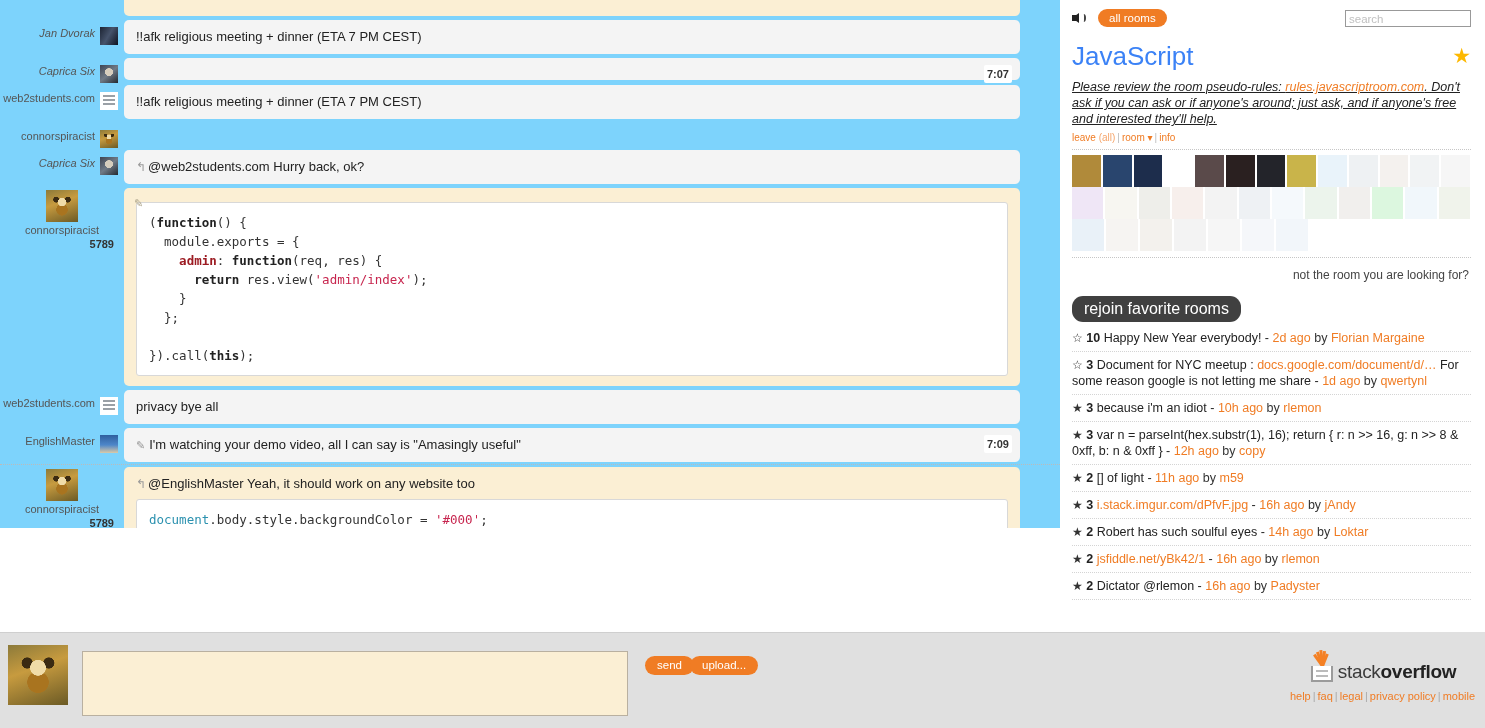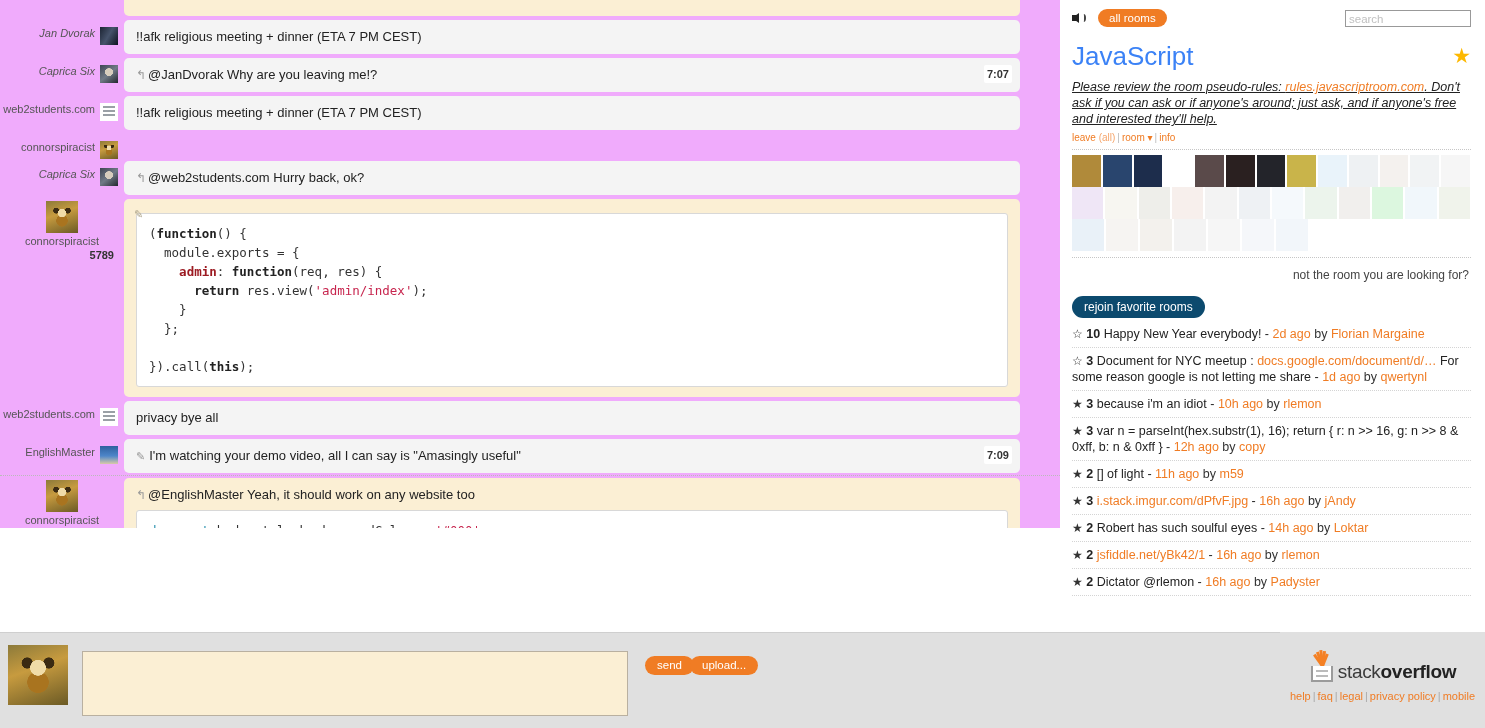--- a/index.html
+++ b/index.html
@@ -21,21 +21,21 @@
     height: 728px;
   }
 
   
   #chat-column {
     position: absolute;
     left: 0; top: 0;
     width: 1060px;
     height: 528px;
     overflow: hidden;
-    background: #f0abfc;
+    background: #7dd3fc;
   }
 
   .msg-row {
     position: relative;
     display: flex;
     align-items: flex-start;
     padding: 0 0 0 0;
   }
   .msg-row.divided { border-top: 1px dotted #bbb; }
 
@@ -408,25 +408,25 @@
 
   #not-room {
     text-align: right;
     font-size: 12px;
     color: #444;
     margin-top: 10px;
     padding-right: 2px;
   }
   #rejoin-button {
     display: inline-block;
-    background: #0c4a6e;
+    background: #404040;
     color: #fff;
     border: none;
     border-radius: 11px;
-    font-size: 12px;
+    font-size: 16px;
     padding: 4px 12px;
     margin-top: 14px;
     cursor: pointer;
     font-family: "Liberation Sans", sans-serif;
   }
 
   #starred-header {
     display: flex;
     align-items: center;
     justify-content: flex-end;
@@ -494,21 +494,20 @@
         </div>
       </div>
       <div class="msg-row">
         <div class="signature">
           <span class="sig-inline">
             <span class="sig-name italic">Caprica Six</span>
             <span class="avatar av-caprica"></span>
           </span>
         </div>
         <div class="msg-body other">
-          <span class="msg-line"><span class="reply-arrow">↰</span>@JanDvorak Why are you leaving me!?</span>
           <span class="timestamp">7:07</span>
         </div>
       </div>
       <div class="msg-row">
         <div class="signature">
           <span class="sig-inline">
             <span class="sig-name">web2students.com</span>
             <span class="avatar av-web2"></span>
           </span>
         </div>

